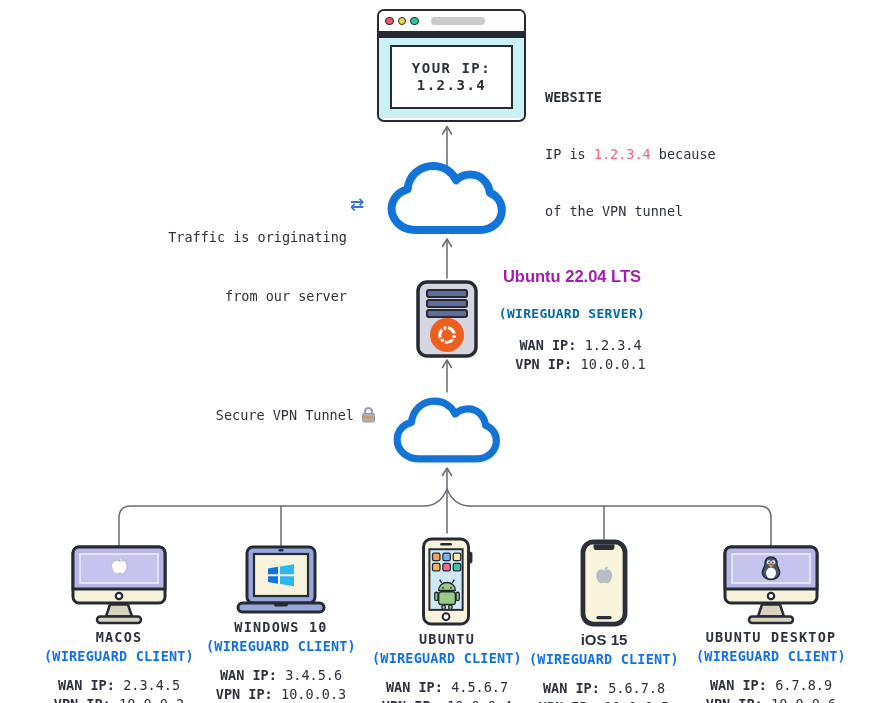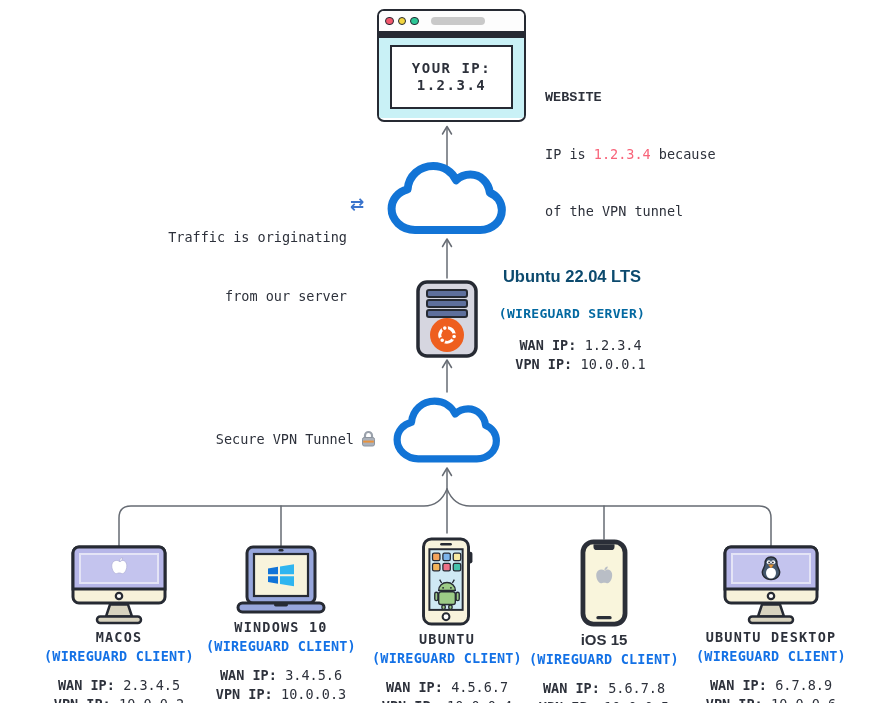--- a/index.html
+++ b/index.html
@@ -18,33 +18,33 @@
   .dot.red{background:#f2566b;}.dot.yel{background:#f2d53e;}.dot.grn{background:#2cc695;}
   .pill{width:54px;height:8px;border-radius:4px;background:#c9c9c9;margin-left:8px;}
   .bbody{position:relative;height:calc(100% - 24.5px);background:#c9f1f6;}
   .bstrip{position:absolute;left:0;top:0;right:0;height:5px;background:#262a33;}
   .bscreen{position:absolute;left:11px;right:11px;top:12px;bottom:9px;background:#fff;
            border:2.5px solid #262a33;display:flex;flex-direction:column;align-items:center;
            justify-content:center;gap:1px;font-weight:bold;font-size:14px;letter-spacing:1.5px;}
   
   .note{position:absolute;font-size:13.5px;line-height:19px;white-space:pre;z-index:2;}
   #weblabel{left:545px;top:50px;}
-  #weblabel .b{font-weight:bold;font-family:Liberation Mono, monospace;}
+  #weblabel .b{font-weight:bold;}
   .pink{color:#f8647a;}
   #traffic{left:163px;top:189px;width:184px;text-align:right;line-height:19.5px;}
   #swap-icon{position:absolute;left:350px;top:194px;font-family:"DejaVu Sans",sans-serif;
              font-size:17px;font-weight:bold;color:#3a74cc;z-index:2;}
-  #vpnlabel{position:absolute;left:150px;top:430px;width:226px;display:flex;justify-content:flex-end;
+  #vpnlabel{position:absolute;left:150px;top:406px;width:226px;display:flex;justify-content:flex-end;
             align-items:flex-end;gap:7px;font-size:13.5px;z-index:2;}
   
   .cloud{position:absolute;z-index:1;}
   
   #server-icon{position:absolute;left:416px;top:280px;z-index:2;}
   #server-labels{position:absolute;left:487px;top:267px;width:170px;text-align:center;z-index:2;}
-  .srv-title{font-family:"Liberation Sans",sans-serif;font-weight:bold;font-size:16.5px;color:#0c4a6e;}
+  .srv-title{font-family:"Liberation Sans",sans-serif;font-weight:bold;font-size:16.5px;color:#a21caf;}
   .srv-role{margin-top:20px;font-weight:bold;font-size:13px;letter-spacing:.3px;color:#0369a1;}
   .ips{margin-top:15px;text-align:center;font-size:13.5px;line-height:18.5px;}
   #server-labels .ips{padding-left:17px;}
   .ips b{font-weight:bold;}
   .ips span{margin-left:.62em;}
   
   .client{position:absolute;top:543px;width:184px;height:160px;display:flex;
           flex-direction:column;align-items:center;z-index:2;}
   .icon-box{height:84px;display:flex;align-items:flex-end;justify-content:center;}
   .c-name{margin-top:4px;font-weight:bold;font-size:13.5px;letter-spacing:1.2px;}

